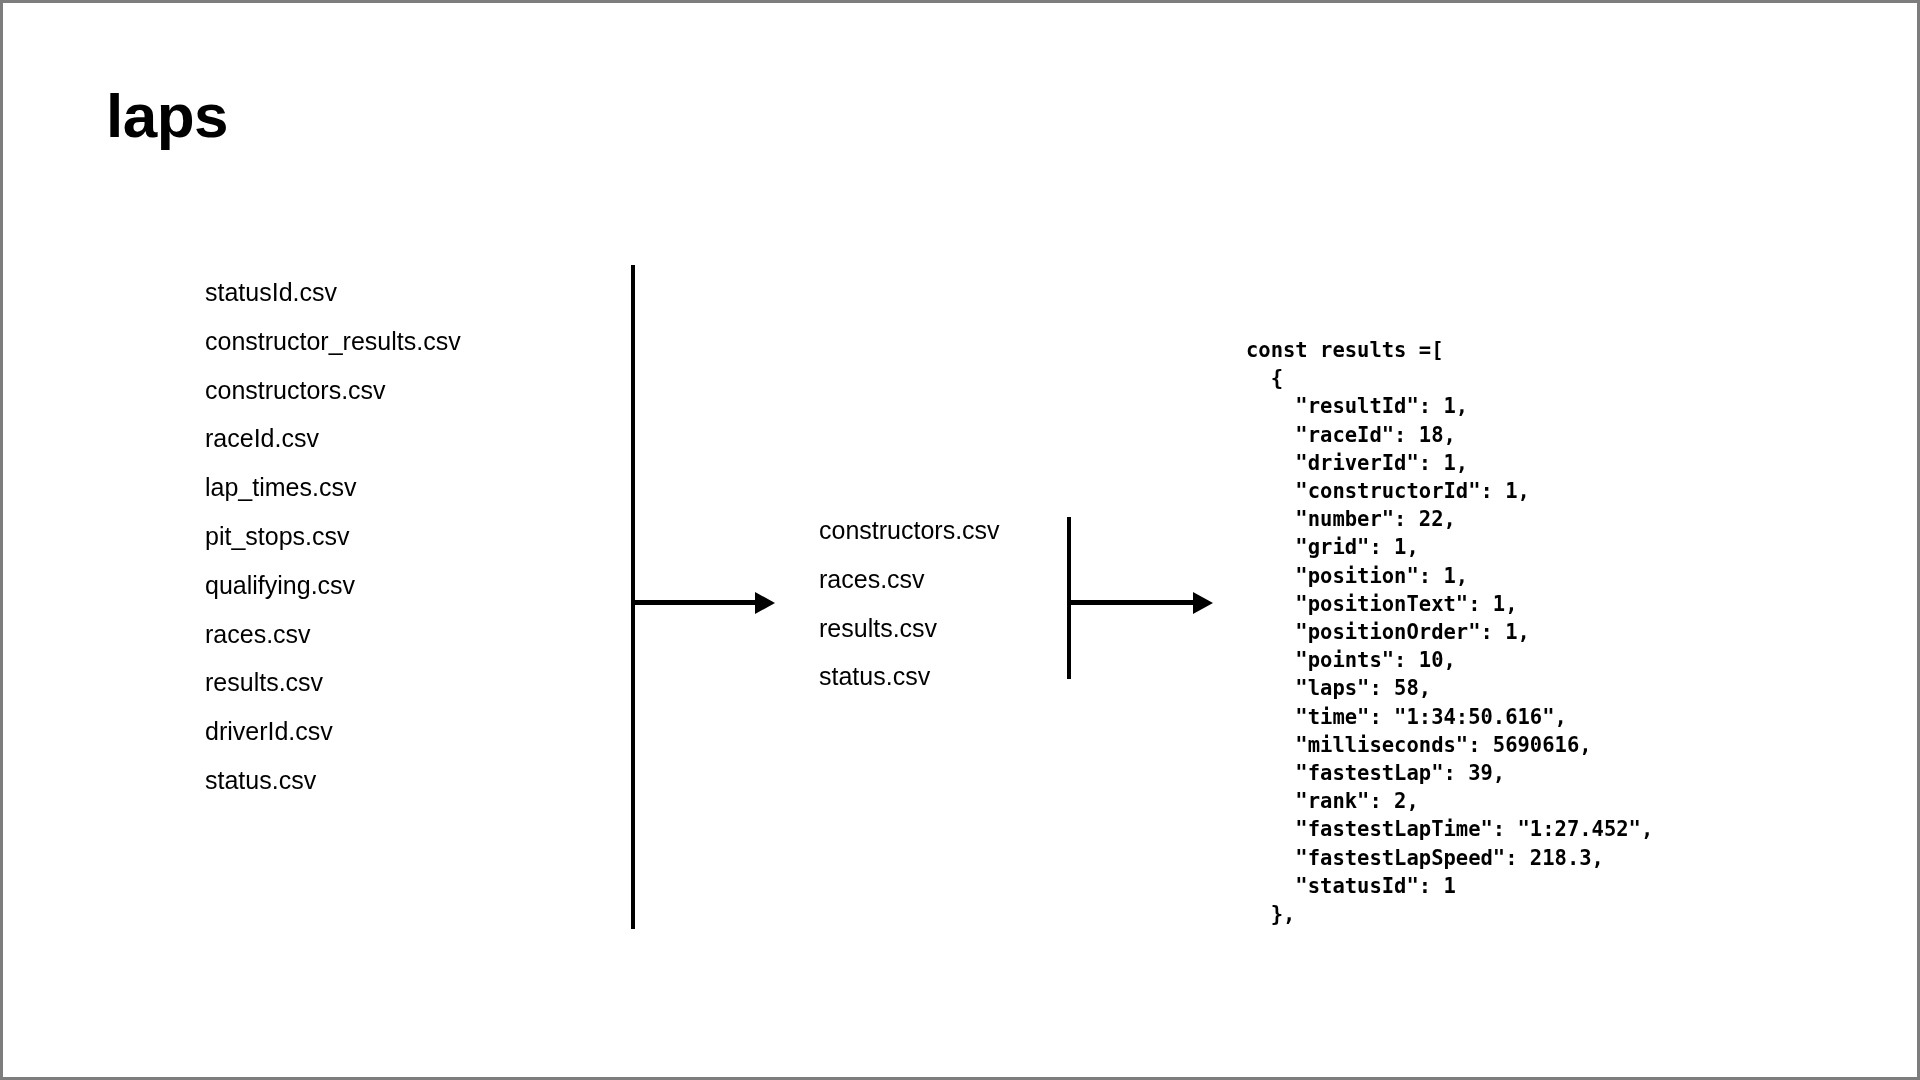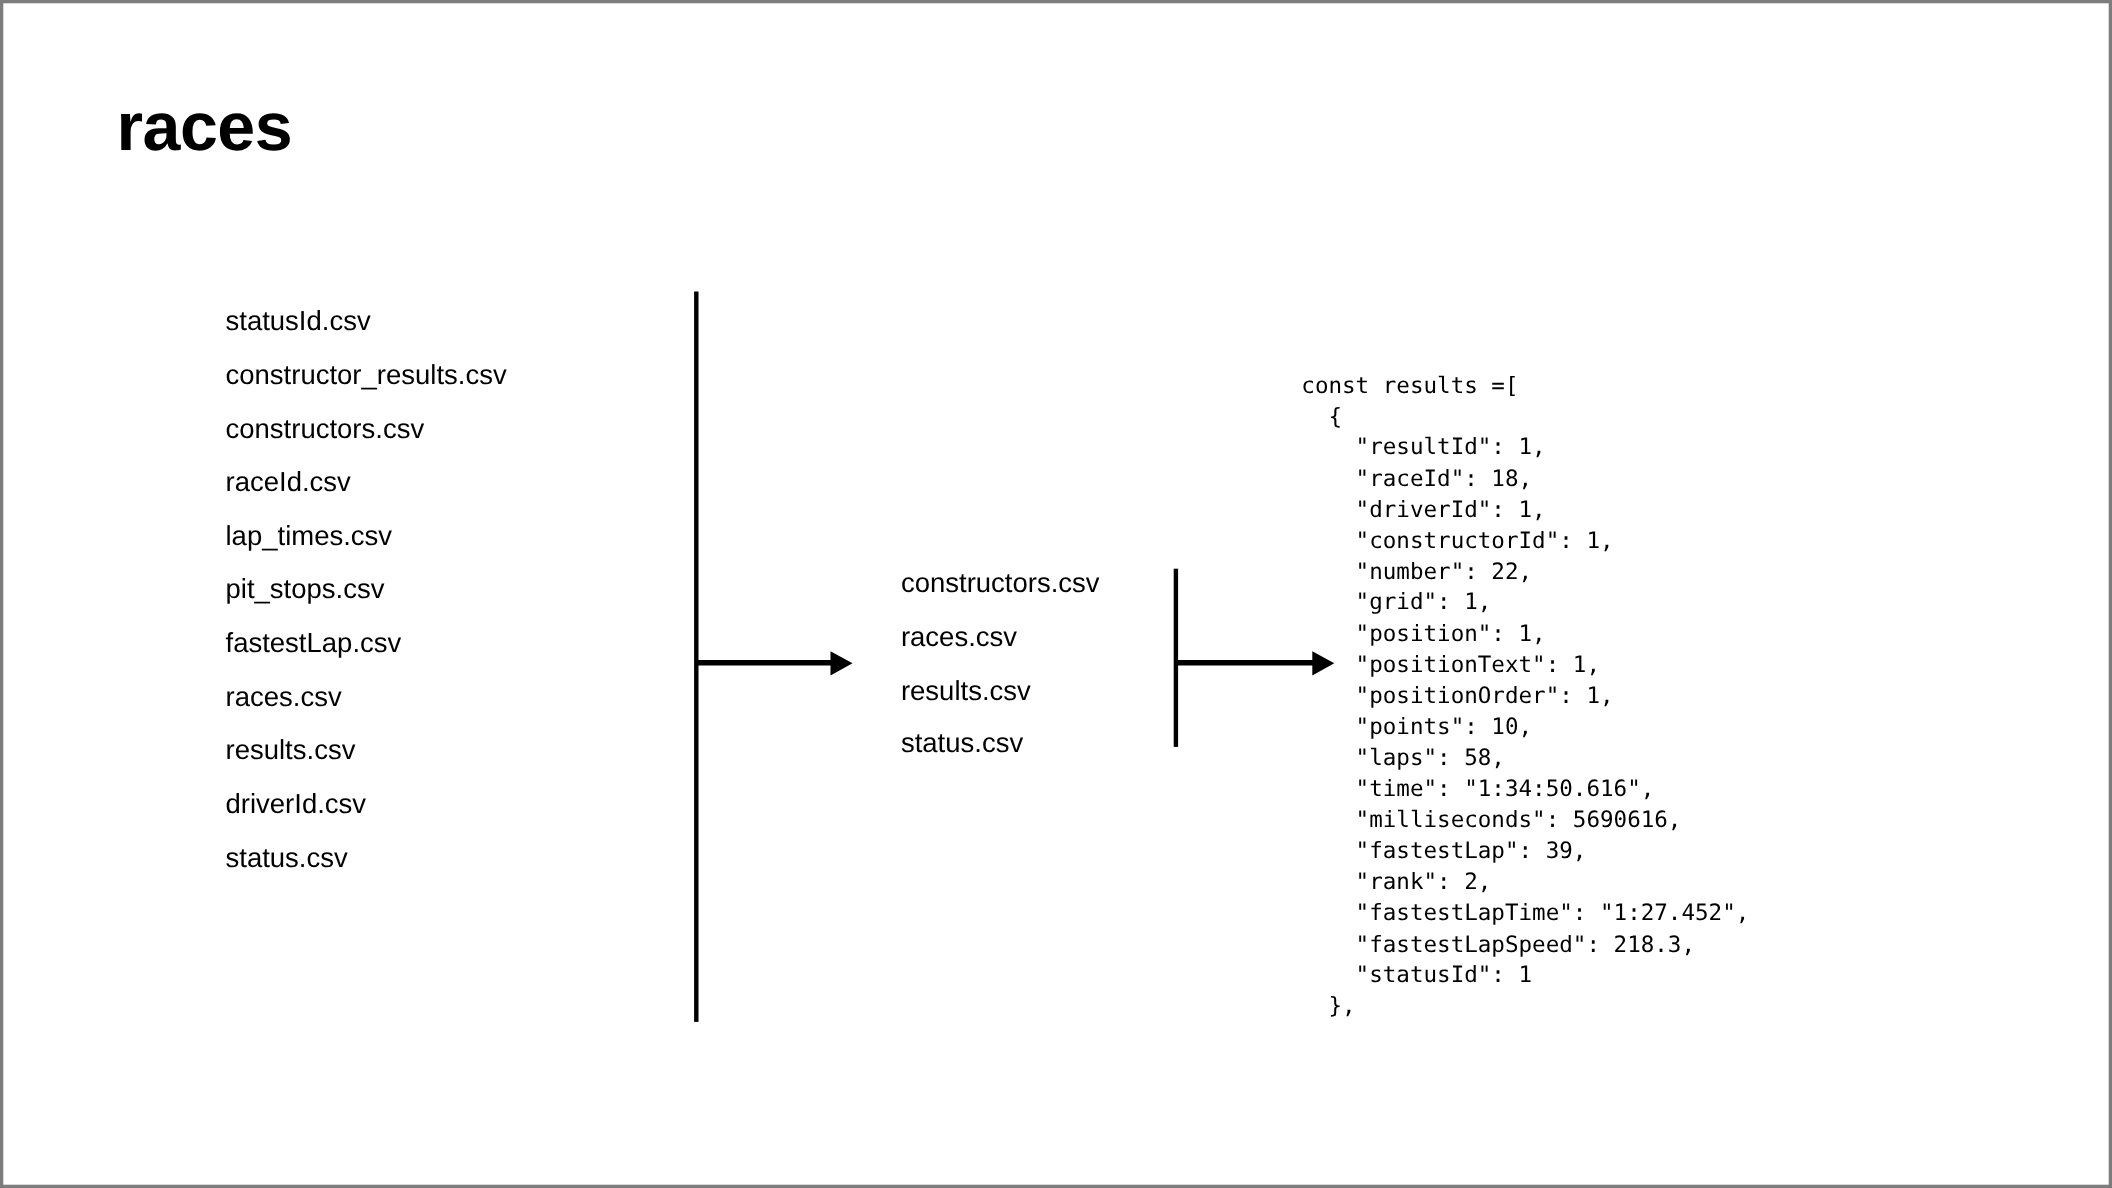--- a/index.html
+++ b/index.html
@@ -114,46 +114,47 @@
     left: 1066px;
     top: 597px;
     width: 144px;
   }
   #arrow-stage-2 .shaft { width: 126px; }
   #arrow-stage-2 .head  { left: 124px; }
 
   
   #code-block {
     position: absolute;
-    left: 1180px;
+    left: 1243px;
     top: 333px;
     margin: 0;
     font-family: "DejaVu Sans Mono", "Liberation Mono", monospace;
     font-size: 20.5px;
     line-height: 28.2px;
     color: #000000;
     white-space: pre;
     tab-size: 2;
+    font-weight: bold;
   }
 </style>
 </head>
 <body>
 
 <div id="slide">
 
-  <div id="slide-title">races</div>
+  <div id="slide-title">laps</div>
 
   <ul id="source-file-list" class="file-list">
       <li>statusId.csv</li>
       <li>constructor_results.csv</li>
       <li>constructors.csv</li>
       <li>raceId.csv</li>
       <li>lap_times.csv</li>
       <li>pit_stops.csv</li>
-      <li>fastestLap.csv</li>
+      <li>qualifying.csv</li>
       <li>races.csv</li>
       <li>results.csv</li>
       <li>driverId.csv</li>
       <li>status.csv</li>
     </ul>
 
   <div id="divider-line-1" class="vrule"></div>
 
   <div id="arrow-stage-1" class="arrow">
     <span class="shaft"></span>

